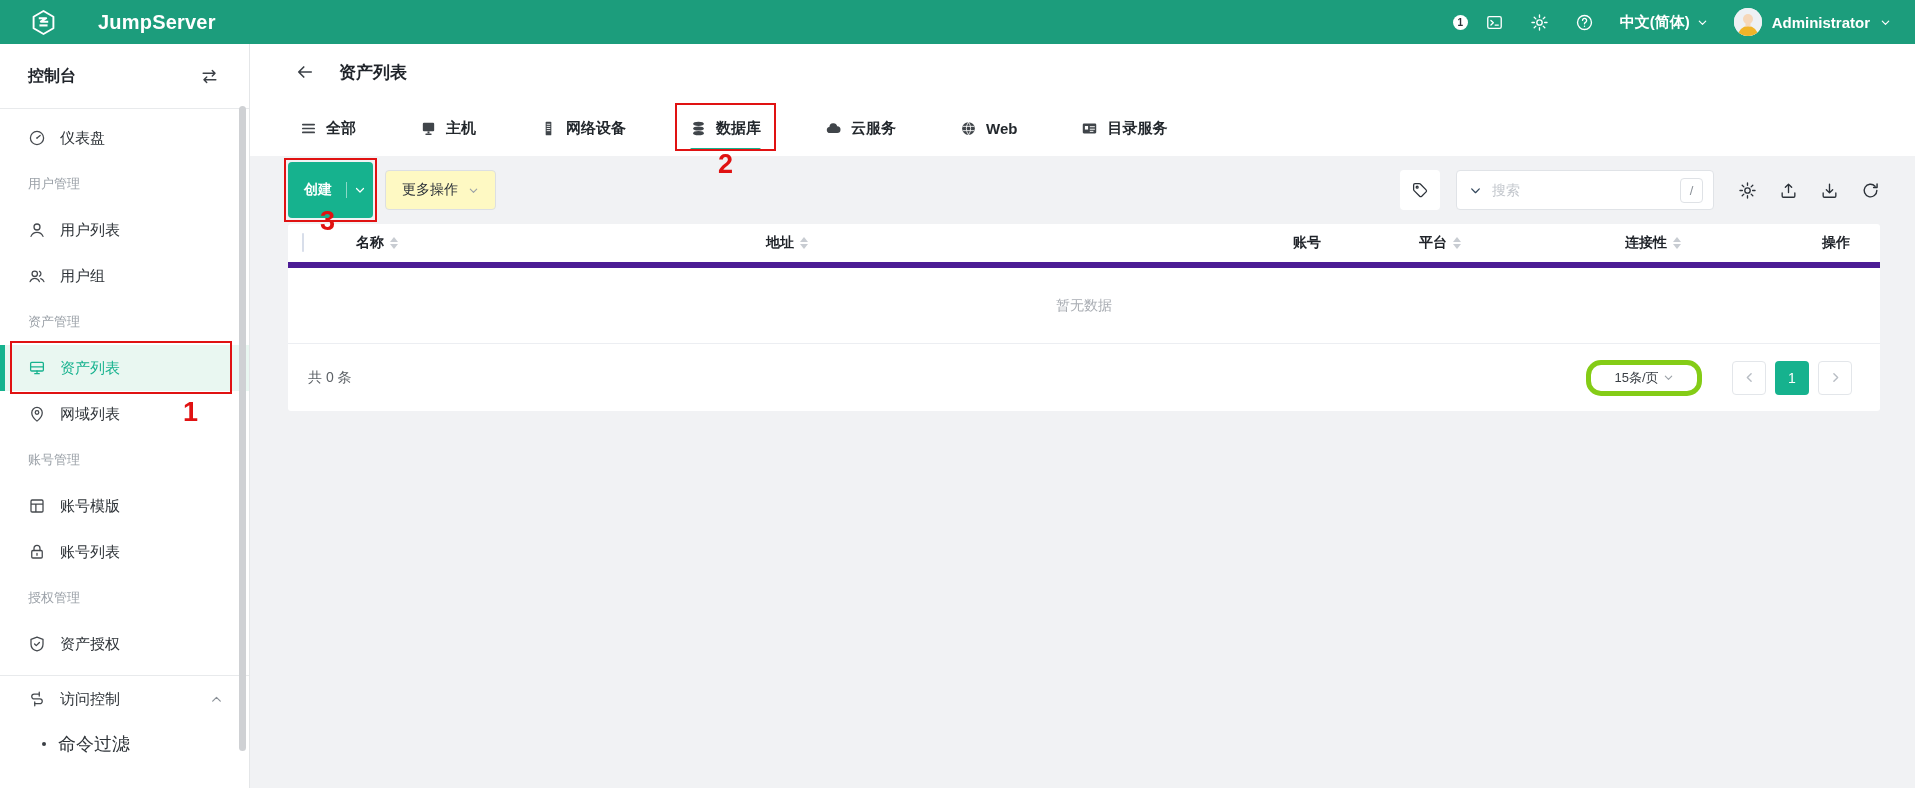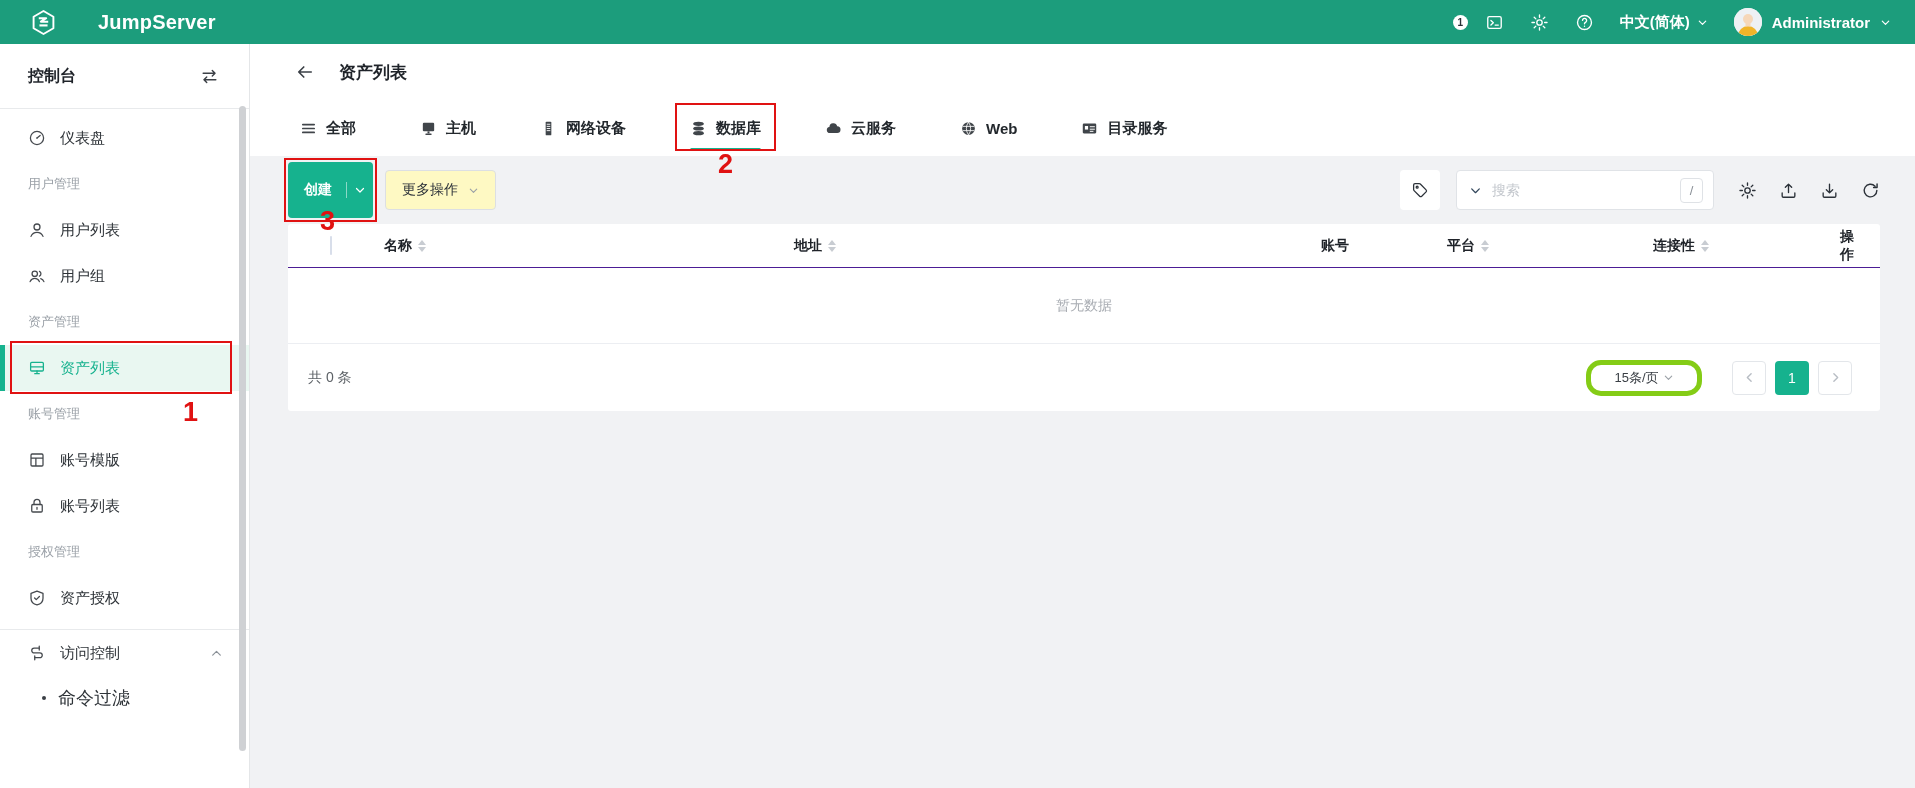--- a/index.html
+++ b/index.html
@@ -90,21 +90,21 @@
     font-family:inherit; min-width:0; background:transparent; }
   .searchbox input::placeholder { color:#c3c7cd; }
   .kbd { width:23px; height:25px; border:1px solid #dfe2e6; border-radius:4px;
     color:#8a9097; font-size:13px; display:flex; align-items:center; justify-content:center; }
   .tb-ic { width:19px; height:19px; color:#2b3138; margin-left:22px; cursor:pointer; }
   .tb-ic.first { margin-left:24px; }
 
   
   .card { background:#fff; border-radius:3px; }
   .thead { display:grid; grid-template-columns:68px 410px 527px 126px 206px 187px 1fr;
-    align-items:center; height:44px; border-bottom:1px solid #4c1d95;padding-left:28px; }
+    align-items:center; height:44px; border-bottom:6px solid #4c1d95; }
   .th { display:flex; align-items:center; gap:6px; font-size:14px; font-weight:bold;
     color:#1f2329; }
   .th.op { justify-content:flex-end; padding-right:30px; }
   .cb-cell { padding-left:14px; }
   .checkbox { width:16px; height:16px; background:#e9edf7; border:1px solid #d8deea;
     border-radius:2px; cursor:pointer; }
   .sorter { display:flex; flex-direction:column; gap:2px; cursor:pointer; }
   .sorter .tri-up { width:0; height:0; border-left:4px solid transparent;
     border-right:4px solid transparent; border-bottom:5px solid #c8ccd2; }
   .sorter .tri-dn { width:0; height:0; border-left:4px solid transparent;
@@ -257,20 +257,29 @@
       <div class="sb-item active">
         <span class="ic">
           <svg viewBox="0 0 24 24" fill="none" stroke="currentColor" stroke-width="1.7" stroke-linecap="round" stroke-linejoin="round">
             <rect x="3.5" y="4.5" width="17" height="11.5" rx="1.5"></rect>
               <path d="M3.5 10.5h17M9 19.5h6M12 16v3.5"></path>
           </svg>
         </span>
         <span>资产列表</span>
       </div>
 
+      <div class="sb-item">
+        <span class="ic">
+          <svg viewBox="0 0 24 24" fill="none" stroke="currentColor" stroke-width="1.7" stroke-linecap="round" stroke-linejoin="round">
+            <path d="M12 21.5S5 15.8 5 10.2a7 7 0 0114 0c0 5.6-7 11.3-7 11.3z"></path>
+              <circle cx="12" cy="10" r="2.4"></circle>
+          </svg>
+        </span>
+        <span>网域列表</span>
+      </div>
 
       <div class="sb-section">账号管理</div>
 
       <div class="sb-item">
         <span class="ic">
           <svg viewBox="0 0 24 24" fill="none" stroke="currentColor" stroke-width="1.7" stroke-linejoin="round">
             <rect x="4" y="4" width="16" height="16" rx="1.5"></rect>
               <path d="M4 9.5h16M10.5 9.5V20"></path>
           </svg>
         </span>

